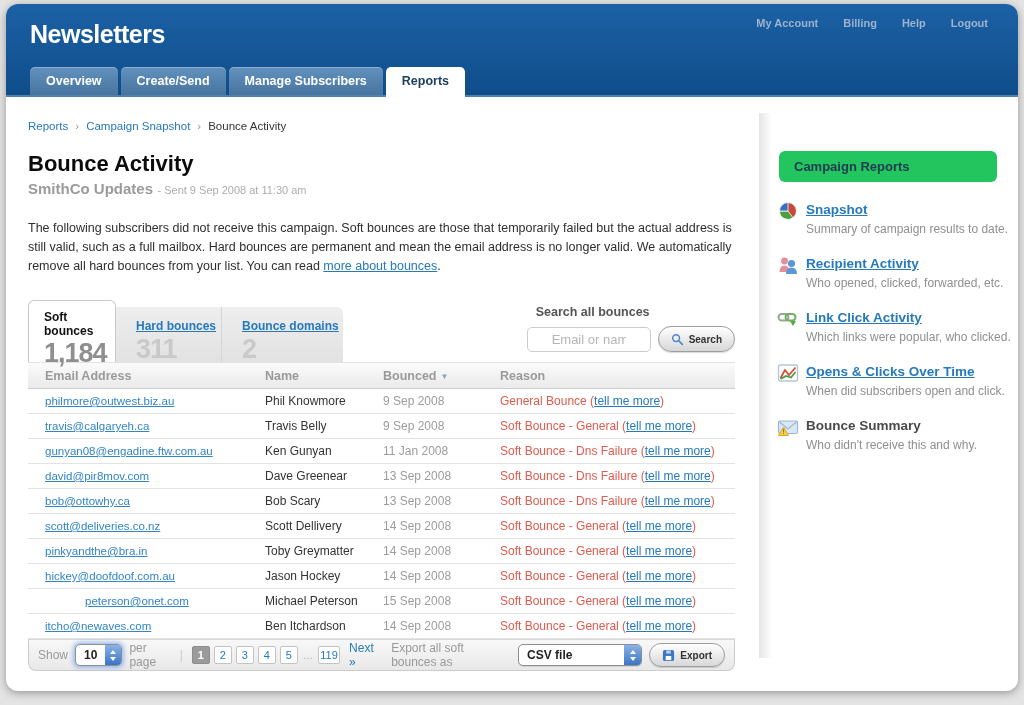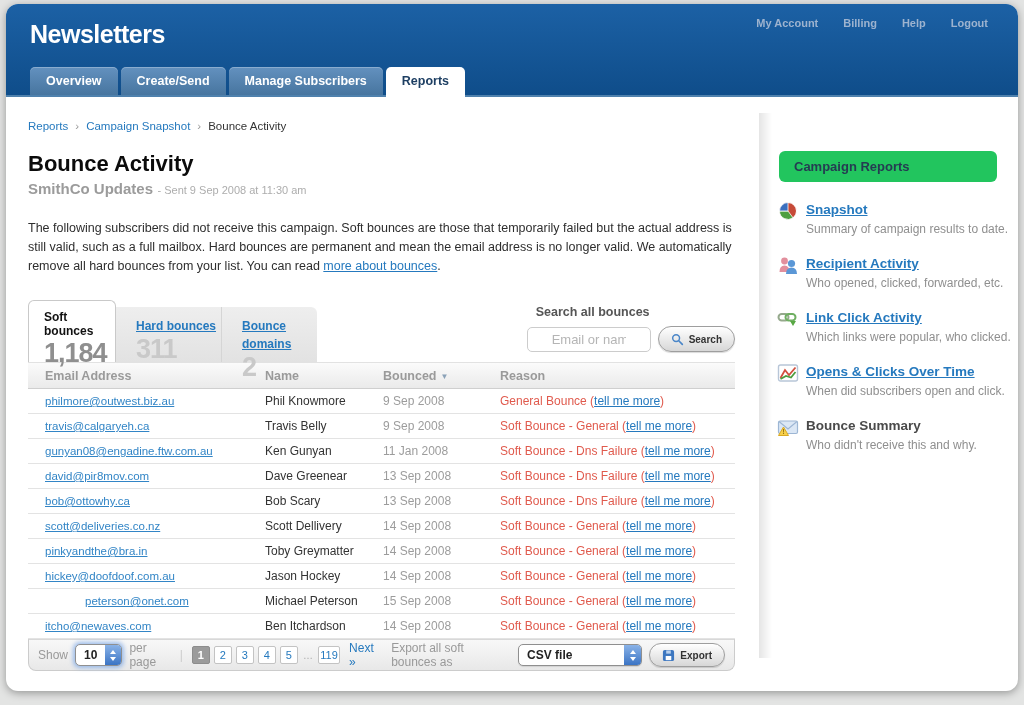--- a/index.html
+++ b/index.html
@@ -44,21 +44,21 @@
   .intro a { color:#2579be; }
 
   
   .bounce-bar { margin-top:24px; height:62px; display:flex; align-items:flex-end; position:relative; }
   .soft-tab { width:88px; height:62px; background:#fff; border:1px solid #c9c9c9; border-bottom:0;
     border-radius:6px 6px 0 0; padding:9px 16px 0 15px; cursor:pointer; }
   .soft-label { font-size:12px; font-weight:bold; color:#111; }
   .big-count { font-size:27px; font-weight:bold; color:#8f8f8f; letter-spacing:-1px; line-height:27px; margin-top:2px; }
   .gray-tabs { display:flex; height:55px; background:linear-gradient(180deg,#eeeeee,#e2e2e2); border-radius:0 6px 0 0; }
   .gray-cell { width:105px; padding:9px 0 0 20px; cursor:pointer; }
-  .gray-cell + .gray-cell { width:96px; border-left:1px solid #d5d5d5; }
+  .gray-cell + .gray-cell { width:122px; border-left:1px solid #d5d5d5; }
   .gray-cell a { font-size:12px; font-weight:bold; color:#2579be; }
   .gray-count { font-size:27px; font-weight:bold; color:#c9c9c9; letter-spacing:-1px; line-height:27px; margin-top:2px; }
   .search-area { position:absolute; right:0; top:5px; }
   .search-heading { font-size:12.5px; font-weight:bold; color:#555; margin:0 0 7px 9px; }
   .search-row { display:flex; gap:7px; align-items:center; }
   .search-input { width:124px; height:25px; border:1px solid #ccc; border-radius:5px; padding:0 24px;
     font-size:13px; color:#444; font-family:"Liberation Sans",sans-serif; }
   .search-input::placeholder { color:#b5b5b5; }
   .pill-btn { height:26px; border-radius:13px; padding:0 12px; display:flex; align-items:center; gap:5px;
     background:linear-gradient(180deg,#ffffff,#d7d7d7); border:1px solid #9e9e9e;

